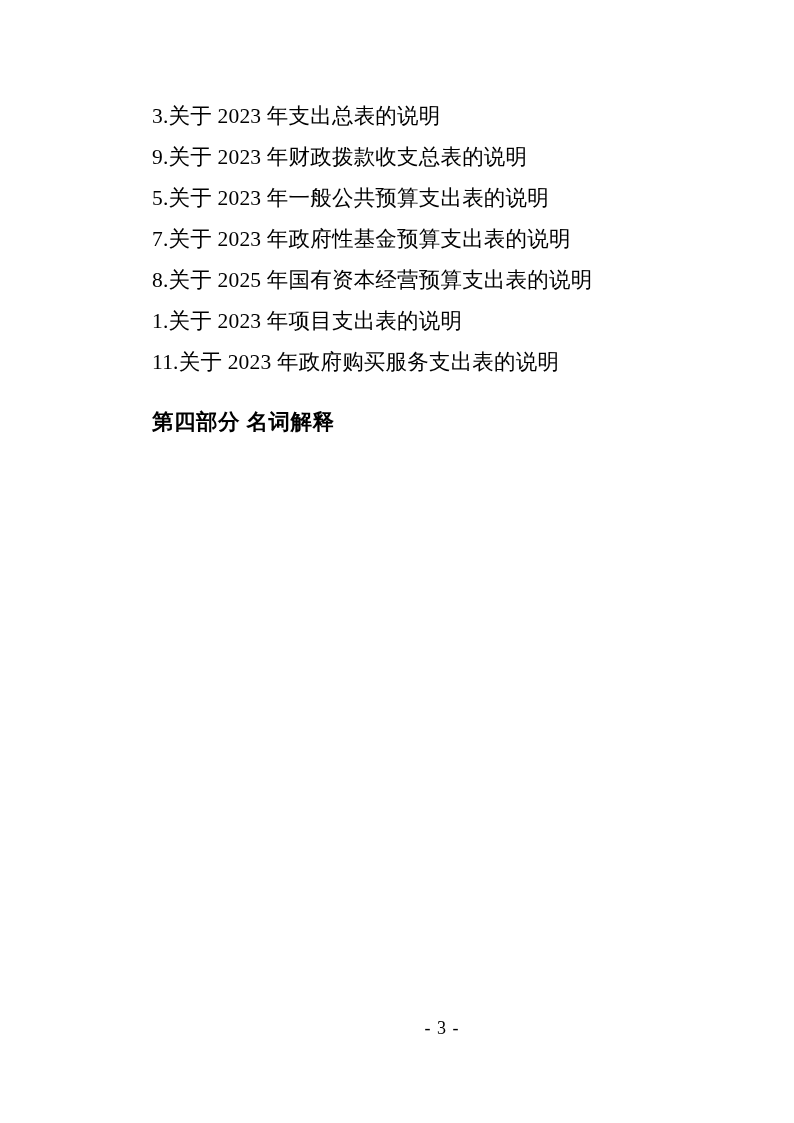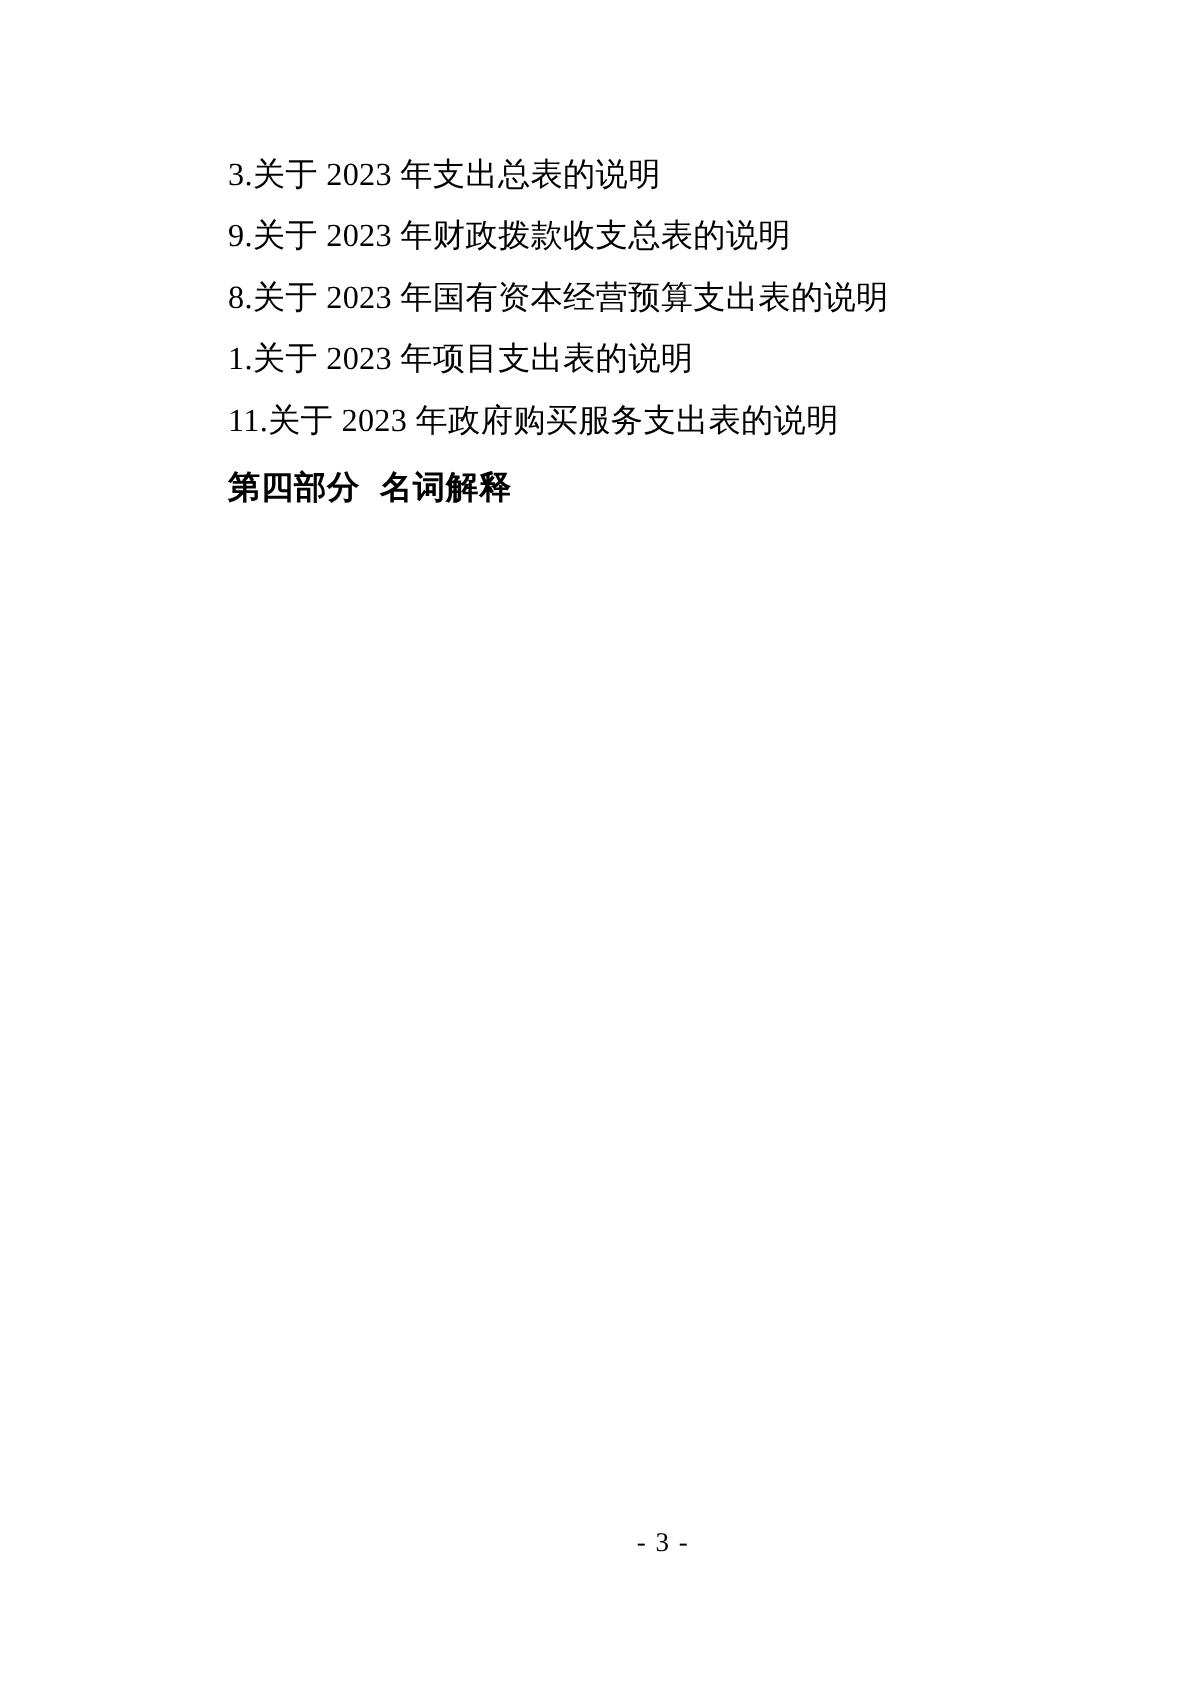--- a/index.html
+++ b/index.html
@@ -34,23 +34,23 @@
     line-height: 41px;
     letter-spacing: 0.2px;
     white-space: nowrap;
     font-family: "Liberation Serif", serif;
   }
   .section-heading {
     font-size: 21.5px;
     line-height: 41px;
     font-weight: bold;
     white-space: nowrap;
-    margin-top: 6px;
+    margin-top: 19px;
     letter-spacing: 0.5px;
-    font-family: Liberation Mono, monospace;
+    font-family: Liberation Sans, sans-serif;
   }
   .page-number {
     position: absolute;
     left: 0;
     top: 1018px;
     width: 794px;
     text-align: center;
     font-size: 18px;
     font-family: "Liberation Serif", serif;
     letter-spacing: 1px;
@@ -58,19 +58,21 @@
     box-sizing: border-box;
   }
 </style>
 </head>
 <body>
 
 <div class="page">
   <div class="content">
     <div class="toc-line">3.关于 2023 年支出总表的说明</div>
     <div class="toc-line">9.关于 2023 年财政拨款收支总表的说明</div>
-    <div class="toc-line">8.关于 2023 年国有资本经营预算支出表的说明</div>
+    <div class="toc-line">5.关于 2023 年一般公共预算支出表的说明</div>
+    <div class="toc-line">7.关于 2023 年政府性基金预算支出表的说明</div>
+    <div class="toc-line">8.关于 2025 年国有资本经营预算支出表的说明</div>
     <div class="toc-line">1.关于 2023 年项目支出表的说明</div>
     <div class="toc-line">11.关于 2023 年政府购买服务支出表的说明</div>
     <div class="section-heading">第四部分 名词解释</div>
   </div>
   <div class="page-number">- 3 -</div>
 </div>
 
 </body></html>

